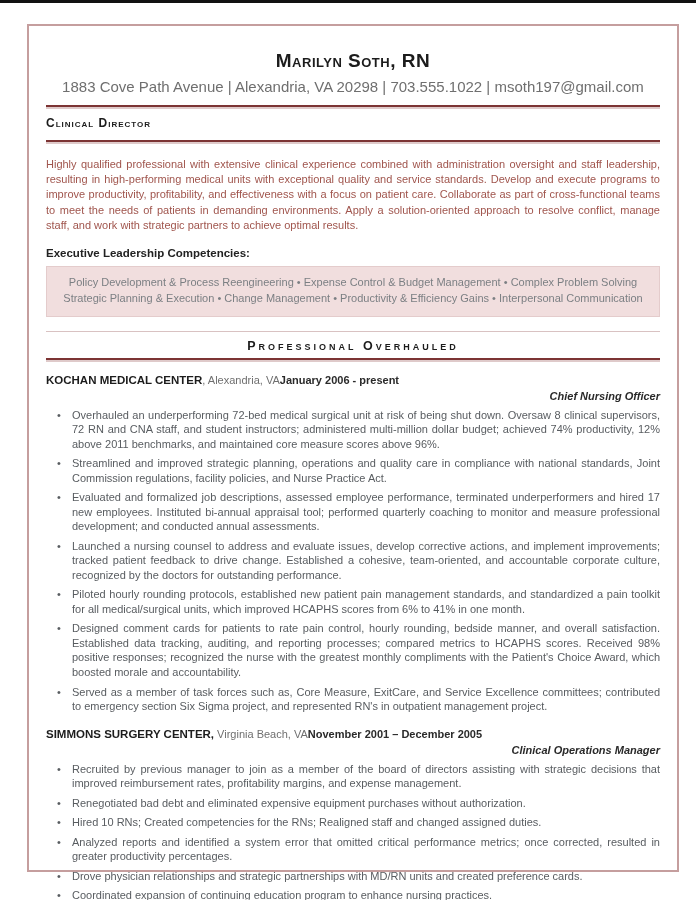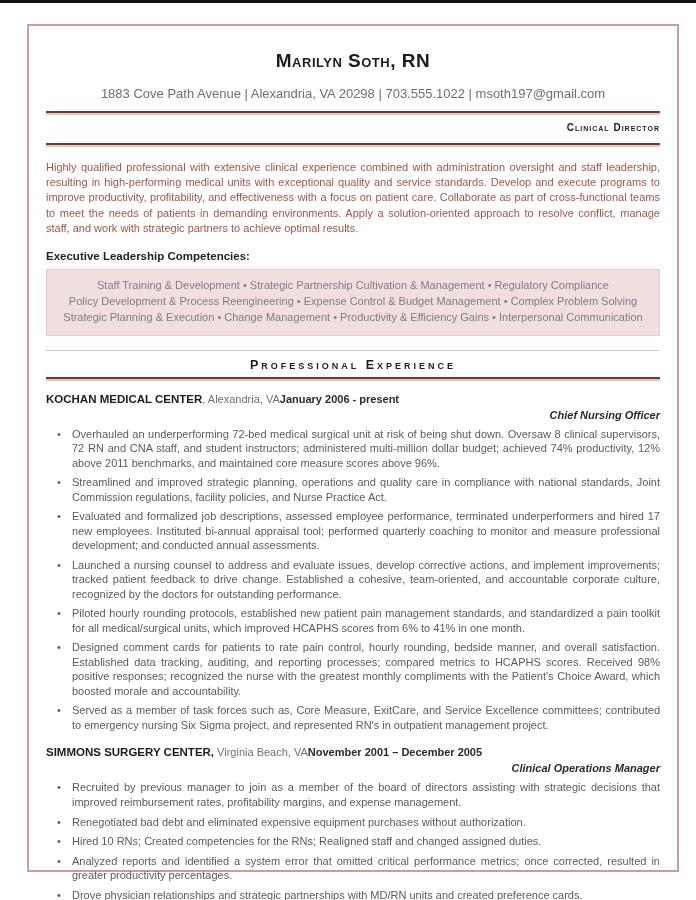--- a/index.html
+++ b/index.html
@@ -38,34 +38,34 @@
     text-align: center;
     font-weight: bold;
     font-size: 19px;
     letter-spacing: 0.5px;
     color: #1c1c1c;
     font-variant: small-caps;
     margin-top: 8px;
   }
   .contact {
     text-align: center;
-    font-size: 13px;
+    font-size: 15px;
     color: #6f6f6f;
-    margin-top: 14px;
+    margin-top: 6px;
   }
   .rule {
     height: 2px;
     background: #7c3434;
     box-shadow: 0 2px 0 rgba(196,158,158,0.55);
     margin: 10px 0 0 0;
   }
   .doc-title {
-    text-align: right;
-    font-weight: bold;
-    font-size: 10px;
+    text-align: left;
+    font-weight: bold;
+    font-size: 12px;
     letter-spacing: 1px;
     color: #1c1c1c;
     font-variant: small-caps;
     margin-top: 9px;
   }
   .summary {
     font-size: 11px;
     line-height: 1.38;
     text-align: justify;
     color: #a0554d;
@@ -161,44 +161,43 @@
     <div class="contact">1883 Cove Path Avenue | Alexandria, VA 20298 | 703.555.1022 | msoth197@gmail.com</div>
 
     <div class="rule"></div>
     <div class="doc-title">Clinical Director</div>
     <div class="rule"></div>
 
     <div class="summary">Highly qualified professional with extensive clinical experience combined with administration oversight and staff leadership, resulting in high-performing medical units with exceptional quality and service standards. Develop and execute programs to improve productivity, profitability, and effectiveness with a focus on patient care. Collaborate as part of cross-functional teams to meet the needs of patients in demanding environments. Apply a solution-oriented approach to resolve conflict, manage staff, and work with strategic partners to achieve optimal results.</div>
 
     <div class="comp-heading">Executive Leadership Competencies:</div>
     <div class="comp-box">
-      <div class="comp-line">Staff Training &amp; Development • Strategic Partnership Cultivation &amp; Management • Regulatory Compliance</div>
       <div class="comp-line">Policy Development &amp; Process Reengineering • Expense Control &amp; Budget Management • Complex Problem Solving</div>
       <div class="comp-line">Strategic Planning &amp; Execution • Change Management • Productivity &amp; Efficiency Gains • Interpersonal Communication</div>
     </div>
 
     <div class="light-rule"></div>
-    <div class="section-heading">Professional Experience</div>
+    <div class="section-heading">Professional Overhauled</div>
     <div class="section-rule"></div>
 
     <div class="job-header">
       <div class="job-employer-line">
         <span class="employer">KOCHAN MEDICAL CENTER</span><span class="location">, Alexandria, VA</span>
       </div>
       <div class="dates">January 2006 - present</div>
     </div>
     <div class="role">Chief Nursing Officer</div>
     <ul class="bullets">
       <li>Overhauled an underperforming 72-bed medical surgical unit at risk of being shut down. Oversaw 8 clinical supervisors, 72 RN and CNA staff, and student instructors; administered multi-million dollar budget; achieved 74% productivity, 12% above 2011 benchmarks, and maintained core measure scores above 96%.</li>
       <li>Streamlined and improved strategic planning, operations and quality care in compliance with national standards, Joint Commission regulations, facility policies, and Nurse Practice Act.</li>
       <li>Evaluated and formalized job descriptions, assessed employee performance, terminated underperformers and hired 17 new employees. Instituted bi-annual appraisal tool; performed quarterly coaching to monitor and measure professional development; and conducted annual assessments.</li>
       <li>Launched a nursing counsel to address and evaluate issues, develop corrective actions, and implement improvements; tracked patient feedback to drive change. Established a cohesive, team-oriented, and accountable corporate culture, recognized by the doctors for outstanding performance.</li>
       <li>Piloted hourly rounding protocols, established new patient pain management standards, and standardized a pain toolkit for all medical/surgical units, which improved HCAPHS scores from 6% to 41% in one month.</li>
       <li>Designed comment cards for patients to rate pain control, hourly rounding, bedside manner, and overall satisfaction. Established data tracking, auditing, and reporting processes; compared metrics to HCAPHS scores. Received 98% positive responses; recognized the nurse with the greatest monthly compliments with the Patient's Choice Award, which boosted morale and accountability.</li>
-      <li>Served as a member of task forces such as, Core Measure, ExitCare, and Service Excellence committees; contributed to emergency nursing Six Sigma project, and represented RN's in outpatient management project.</li>
+      <li>Served as a member of task forces such as, Core Measure, ExitCare, and Service Excellence committees; contributed to emergency section Six Sigma project, and represented RN's in outpatient management project.</li>
     </ul>
 
     <div class="job-header">
       <div class="job-employer-line">
         <span class="employer">SIMMONS SURGERY CENTER,</span><span class="location"> Virginia Beach, VA</span>
       </div>
       <div class="dates">November 2001 – December 2005</div>
     </div>
     <div class="role">Clinical Operations Manager</div>
     <ul class="bullets">

